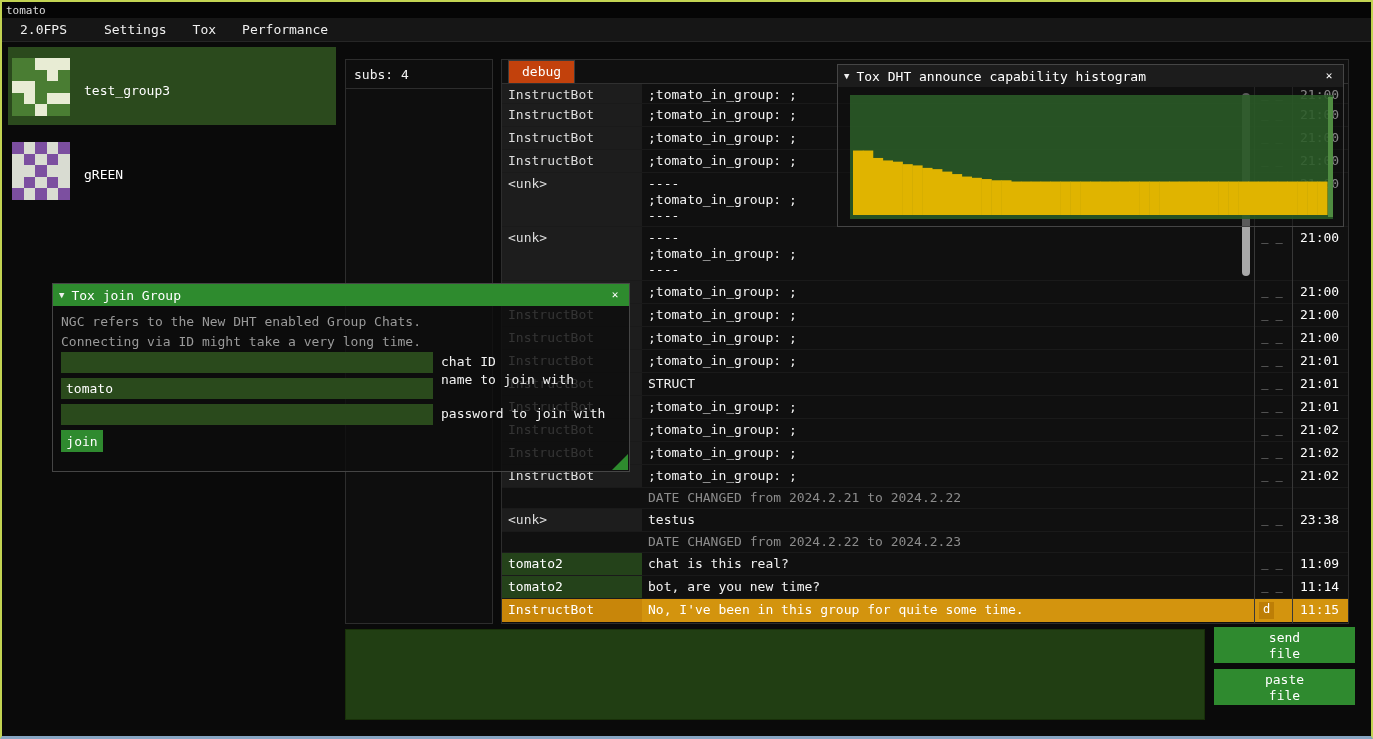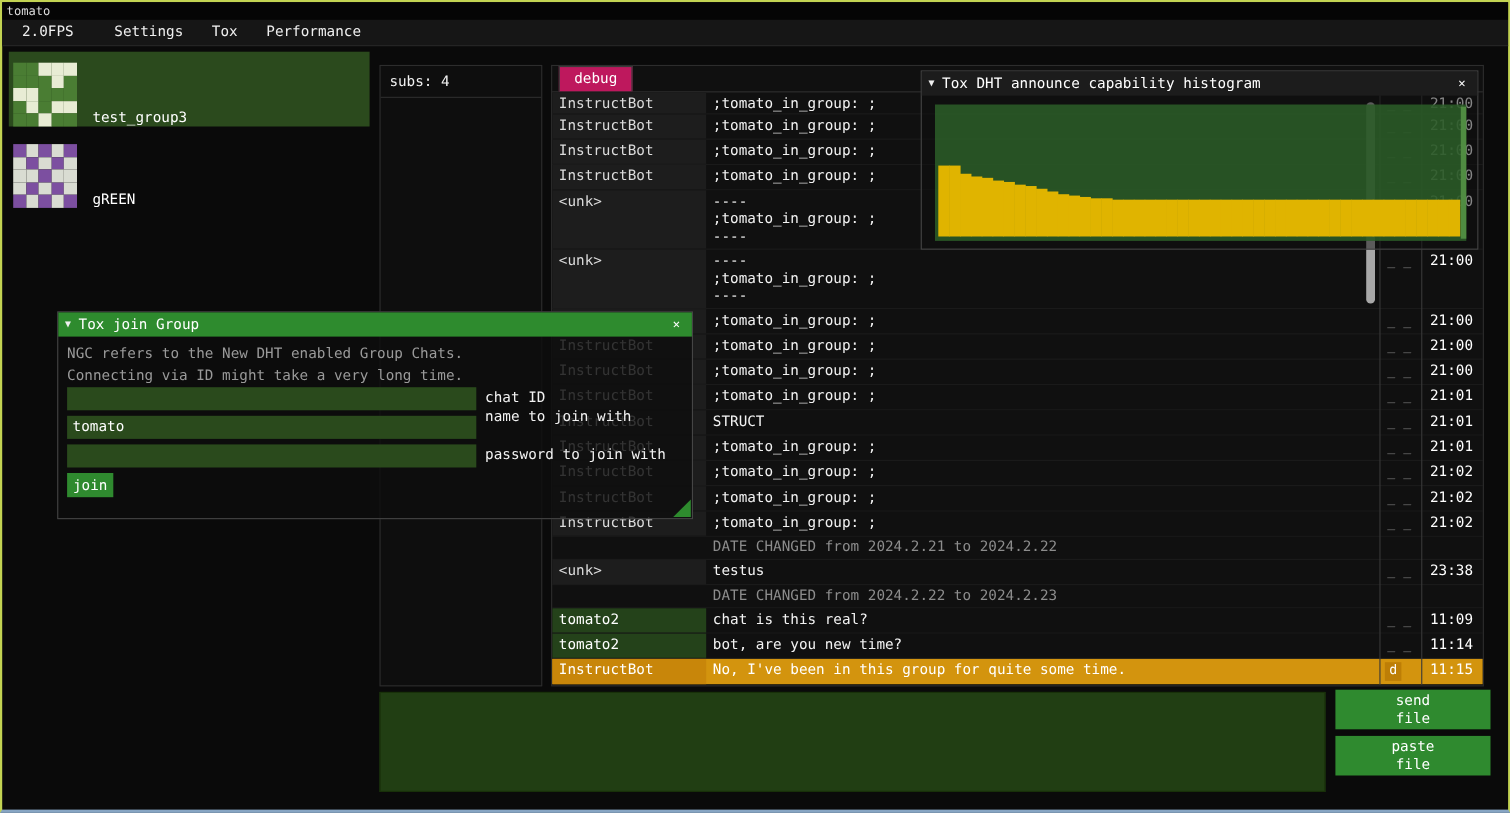--- a/index.html
+++ b/index.html
@@ -13,35 +13,35 @@
   .app { position:absolute; inset:0; border:2px solid #c2d352; border-bottom:3px solid #87a5c3; background:#0a0a0a; }
 
   
   .titlebar { position:absolute; left:0; right:0; top:0; height:16px; background:#050505; display:flex; align-items:center; padding-left:4px; font-size:11px; color:#dcdcdc; }
   .menubar { position:absolute; left:0; right:0; top:16px; height:24px; background:#161616; border-bottom:1px solid #262626; display:flex; align-items:center; padding-left:8px; }
   .fps { padding:0 10px; margin-right:14px; color:#efefef; }
   .menu-item { padding:0 13px; color:#efefef; cursor:default; }
 
   
   .group-list { position:absolute; left:6px; top:45px; width:328px; }
-  .grow { position:relative; height:68px; margin-bottom:6px; display:flex; align-items:flex-end; cursor:default; }
+  .grow { position:relative; height:78px; margin-bottom:6px; display:flex; align-items:center; cursor:default; }
   .grow.sel { background:#2b4a1d; }
   .avatar { width:58px; height:58px; margin:2px 0 0 4px; display:grid; grid-template-columns:repeat(5,1fr); grid-template-rows:repeat(5,1fr); }
   .gname { margin:8px 0 0 14px; color:#ffffff; }
 
   
   .roster-panel { position:absolute; left:343px; top:57px; width:148px; height:565px; border:1px solid #2d2d2d; background:#0e0e0e; }
   .roster-header { padding:7px 8px 4px; color:#f0f0f0; }
   .roster-sep { height:1px; background:#2d2d2d; margin:2px 0 4px; }
   .member { padding:0 8px; line-height:20px; color:#f0f0f0; cursor:default; white-space:pre; }
 
   
   .chat-panel { position:absolute; left:499px; top:57px; width:848px; height:565px; border:1px solid #2d2d2d; background:#101010; }
   .tabbar { height:24px; border-bottom:1px solid #303030; display:flex; align-items:flex-end; padding-left:6px; }
-  .tab { background:#be185d; color:#fff; padding:3px 13px 4px; border:1px solid #3a3a3a; border-bottom:none; cursor:default; }
+  .tab { background:#c2410c; color:#fff; padding:3px 13px 4px; border:1px solid #3a3a3a; border-bottom:none; cursor:default; }
   .messages { position:absolute; left:0; top:24px; right:0; bottom:0; overflow:hidden; }
   .crow { position:relative; width:100%; border-bottom:1px solid rgba(255,255,255,0.045); }
   .ncell { position:absolute; left:0; top:0; bottom:0; width:140px; background:#1d1d1d; padding:3px 6px; color:#dcdcdc; overflow:hidden; white-space:nowrap; }
   .mcell { position:absolute; left:146px; top:3px; width:600px; color:#f2f2f2; }
   .mcell div { line-height:16px; white-space:pre; }
   .ccell { position:absolute; left:754px; width:32px; top:3px; text-align:center; color:#8f8f8f; font-size:12px; }
   .tcell { position:absolute; left:798px; width:50px; top:3px; color:#ffffff; }
   .m-self .ncell { background:#24421a; color:#ffffff; }
   .m-highlight { background:#d3940e; border-bottom:none; }
   .m-highlight .ncell { background:#c8860a; color:#ffffff; }

